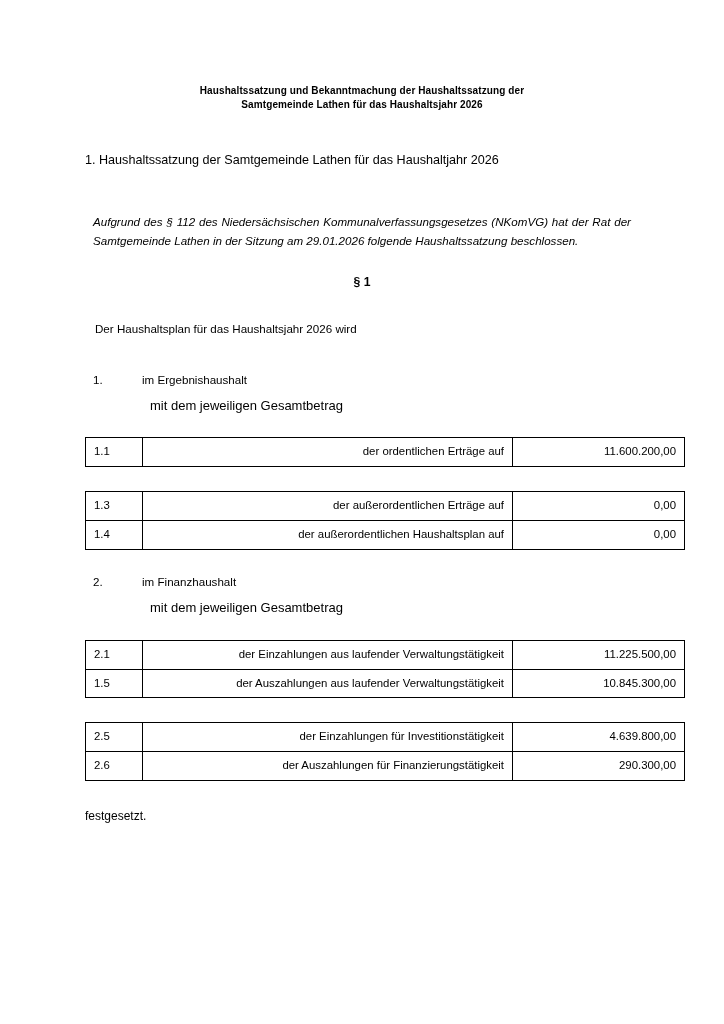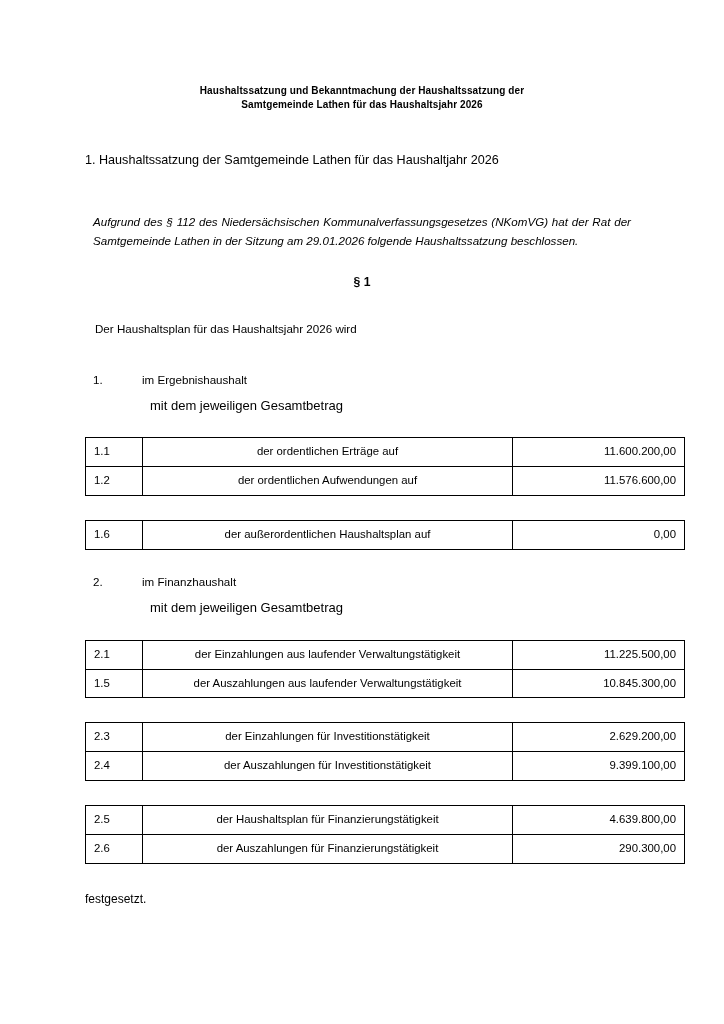--- a/index.html
+++ b/index.html
@@ -114,21 +114,21 @@
     vertical-align: middle;
     box-sizing: border-box;
   }
   td.col-no {
     width: 57px;
     text-align: left;
     padding-left: 10px;
   }
   td.col-desc {
     width: 370px;
-    text-align: center;
+    text-align: right;
     padding-left: 10px;
   }
   td.col-amount {
     width: 172px;
     text-align: right;
     padding-right: 9px;
   }
   .closing-line {
     margin: 0;
     padding-top: 26px;
@@ -164,32 +164,32 @@
     <div class="list-sub">mit dem jeweiligen Gesamtbetrag</div>
   </div>
 
   <table class="amount-table first-group">
     <tbody>
       <tr>
         <td class="col-no">1.1</td>
         <td class="col-desc">der ordentlichen Erträge auf</td>
         <td class="col-amount">11.600.200,00</td>
       </tr>
-      <tr>
-        <td class="col-no">1.2</td>
-        <td class="col-desc">der ordentlichen Aufwendungen auf</td>
-        <td class="col-amount">11.576.600,00</td>
-      </tr>
     </tbody>
   </table>
 
   <table class="amount-table next-group">
     <tbody>
       <tr>
-        <td class="col-no">1.6</td>
+        <td class="col-no">1.3</td>
+        <td class="col-desc">der außerordentlichen Erträge auf</td>
+        <td class="col-amount">0,00</td>
+      </tr>
+      <tr>
+        <td class="col-no">1.4</td>
         <td class="col-desc">der außerordentlichen Haushaltsplan auf</td>
         <td class="col-amount">0,00</td>
       </tr>
     </tbody>
   </table>
 
   <div class="list-block">
     <div class="list-item">
       <span class="list-marker">2.</span>
       <span class="list-body"><span>im </span><span class="bold">Finanzhaushalt</span></span>
@@ -205,40 +205,26 @@
         <td class="col-amount">11.225.500,00</td>
       </tr>
       <tr>
         <td class="col-no">1.5</td>
         <td class="col-desc">der Auszahlungen aus laufender Verwaltungstätigkeit</td>
         <td class="col-amount">10.845.300,00</td>
       </tr>
     </tbody>
   </table>
 
+
   <table class="amount-table next-group">
     <tbody>
       <tr>
-        <td class="col-no">2.3</td>
+        <td class="col-no">2.5</td>
         <td class="col-desc">der Einzahlungen für Investitionstätigkeit</td>
-        <td class="col-amount">2.629.200,00</td>
-      </tr>
-      <tr>
-        <td class="col-no">2.4</td>
-        <td class="col-desc">der Auszahlungen für Investitionstätigkeit</td>
-        <td class="col-amount">9.399.100,00</td>
-      </tr>
-    </tbody>
-  </table>
-
-  <table class="amount-table next-group">
-    <tbody>
-      <tr>
-        <td class="col-no">2.5</td>
-        <td class="col-desc">der Haushaltsplan für Finanzierungstätigkeit</td>
         <td class="col-amount">4.639.800,00</td>
       </tr>
       <tr>
         <td class="col-no">2.6</td>
         <td class="col-desc">der Auszahlungen für Finanzierungstätigkeit</td>
         <td class="col-amount">290.300,00</td>
       </tr>
     </tbody>
   </table>
 

